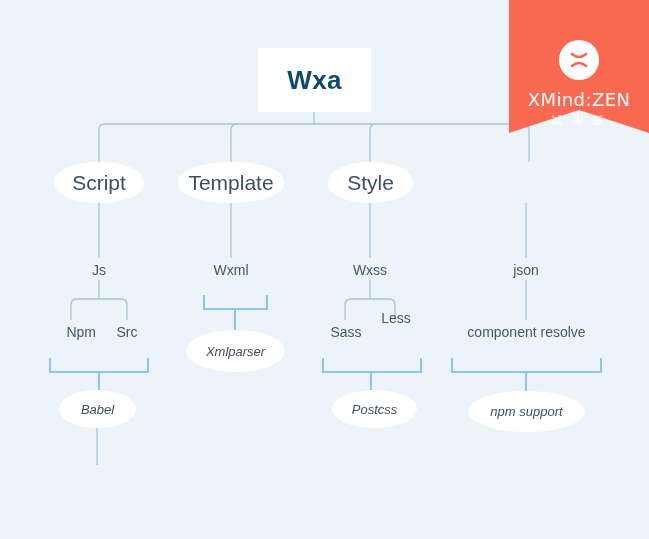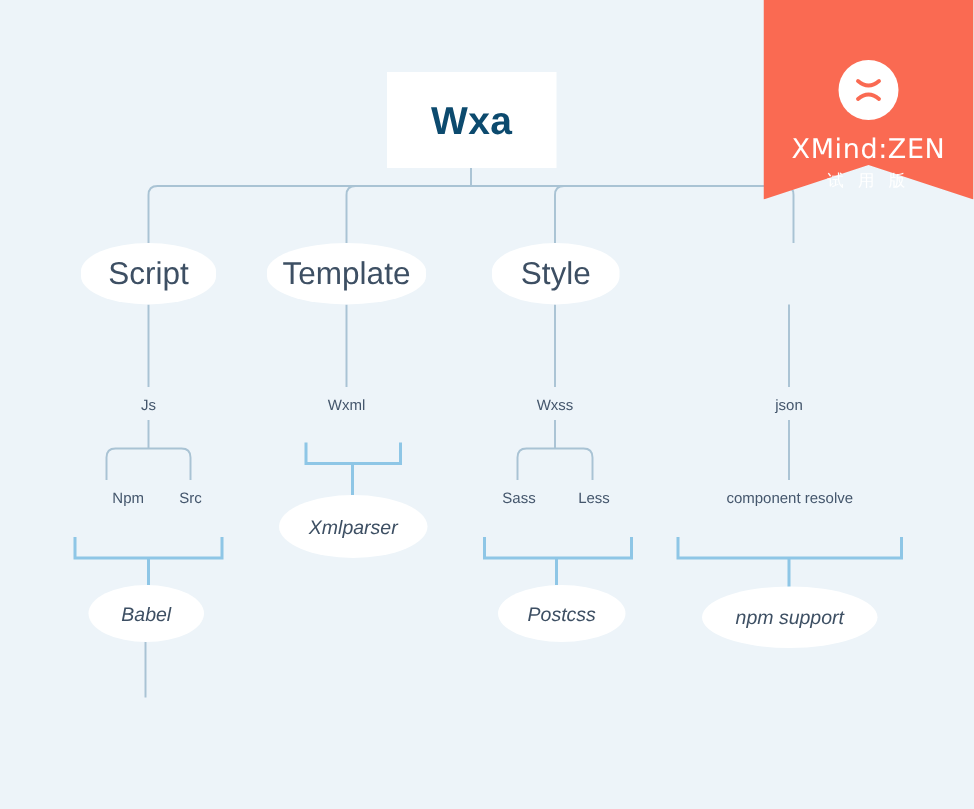--- a/index.html
+++ b/index.html
@@ -25,21 +25,21 @@
 
   
   .pill{
     background:#ffffff;
     border-radius:50% / 46%;
     font-size:21px;
     color:#3d4f63;
   }
 
   
-  .plain{font-size:10px;color:#44566c;background:transparent;}
+  .plain{font-size:14px;color:#44566c;background:transparent;}
 
   
   .oval{
     background:#ffffff;
     border-radius:50%;
     font-style:italic;
     font-size:13px;
     color:#3d4f63;
   }
 
@@ -142,21 +142,21 @@
 
   <div class="node plain" style="left:48px;top:322px;width:48px;height:20px;justify-content:flex-end;">
     <span>Npm</span>
   </div>
   <div class="node plain" style="left:105px;top:322px;width:44px;height:20px;">
     <span>Src</span>
   </div>
   <div class="node plain" style="left:322px;top:322px;width:48px;height:20px;">
     <span>Sass</span>
   </div>
-  <div class="node plain" style="left:373px;top:322px;width:46px;height:20px;">
+  <div class="node plain" style="left:373px;top:308px;width:46px;height:20px;">
     <span>Less</span>
   </div>
   <div class="node plain" style="left:444px;top:322px;width:165px;height:20px;">
     <span>component resolve</span>
   </div>
 
   <div class="node oval" style="left:186px;top:330px;width:99px;height:42px;">
     <span>Xmlparser</span>
   </div>
   <div class="node oval" style="left:59px;top:390px;width:77px;height:38px;">

